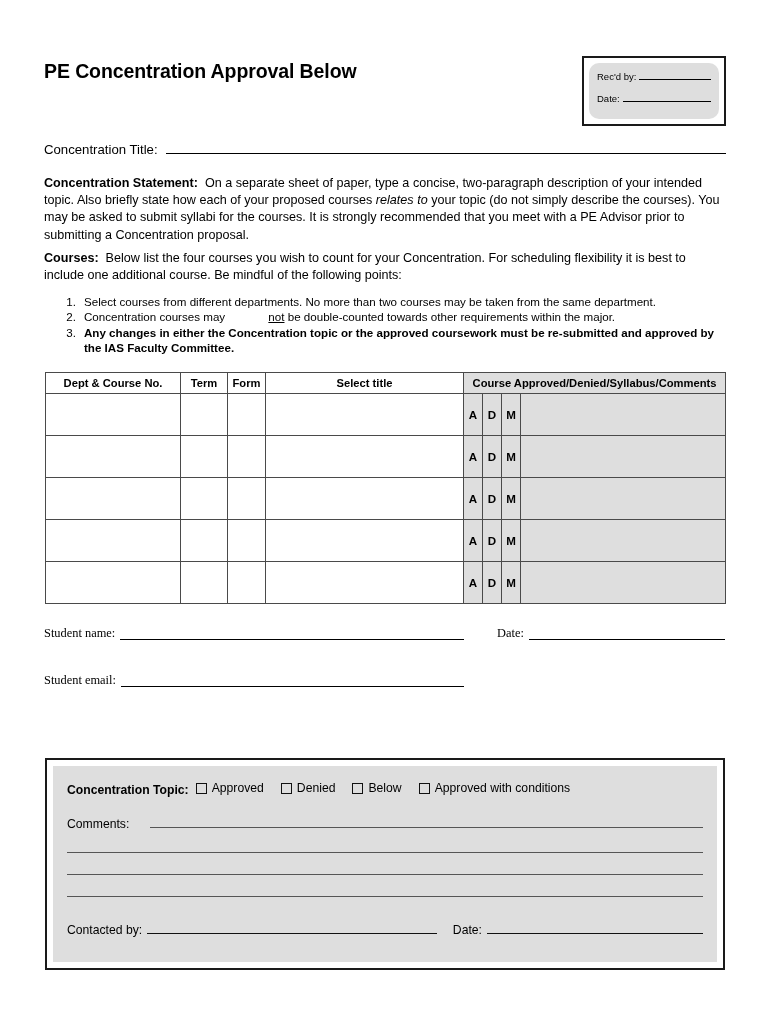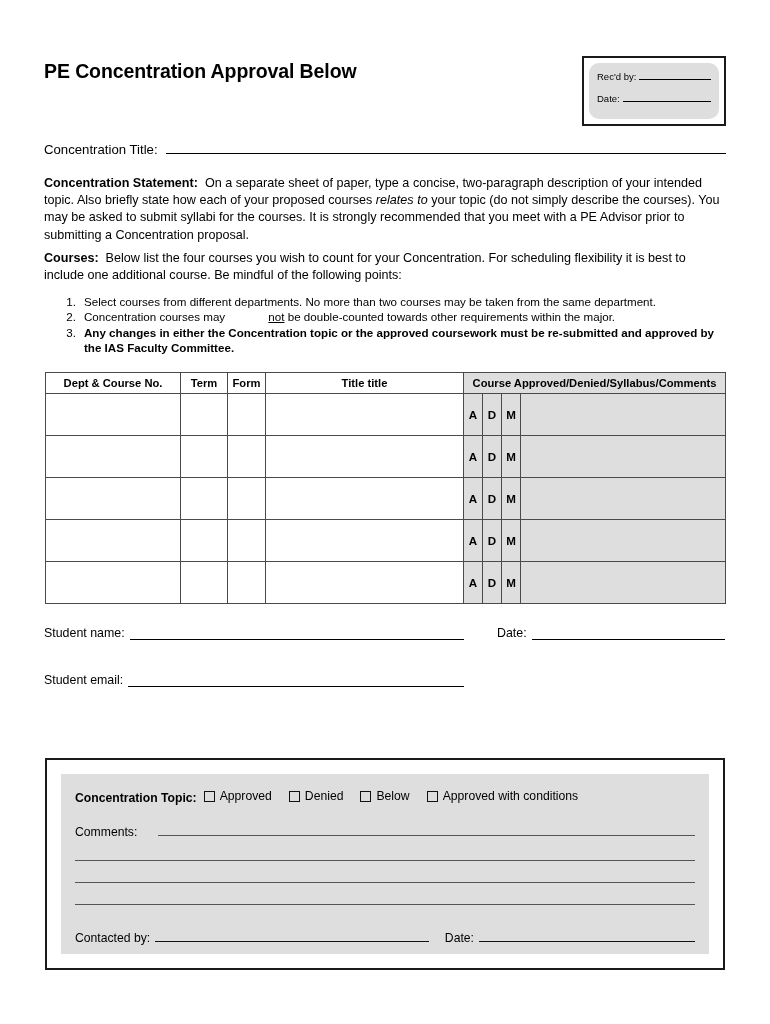--- a/index.html
+++ b/index.html
@@ -156,23 +156,24 @@
     text-align: center;
     font-weight: bold;
     font-size: 11.6px;
   }
   .course-table td.comments { background: #dedede; }
 
   
   .fieldline {
     position: absolute;
     display: flex;
-    align-items: flex-end;
+    align-items: center;
     font-size: 12.4px;
     white-space: nowrap;
+    font-family: Liberation Serif, serif;
   }
   .fieldline .fl-rule {
     border-bottom: 1.5px solid #000;
     margin-left: 5px;
     height: 11px;
     flex: 1 1 auto;
   }
   #student-name-line { left: 44px; top: 626px; width: 420px; }
   #student-date-line { left: 497px; top: 626px; width: 228px; }
   #student-email-line { left: 44px; top: 673px; width: 420px; }
@@ -180,21 +181,21 @@
   
   .approval-box {
     position: absolute;
     left: 45px;
     top: 758px;
     width: 680px;
     height: 212px;
     border: 2px solid #1a1a1a;
     background: #ffffff;
     box-sizing: border-box;
-    padding: 14px;
+    padding: 6px;
   }
   .approval-inner {
     width: 100%;
     height: 100%;
     background: #dedede;
     box-sizing: border-box;
     padding: 15px 14px 0 14px;
     position: relative;
   }
   .topic-row {
@@ -323,21 +324,21 @@
       <col style="width:19px">
       <col style="width:19px">
       <col style="width:19px">
       <col style="width:205px">
     </colgroup>
     <thead>
       <tr>
         <th>Dept  &amp; Course No.</th>
         <th>Term</th>
         <th>Form</th>
-        <th>Title title</th>
+        <th>Select title</th>
         <th class="shaded" colspan="4">Course Approved/Denied/Syllabus/Comments</th>
       </tr>
     </thead>
     <tbody>
       <tr>
         <td></td>
         <td></td>
         <td></td>
         <td></td>
         <td class="adm">A</td>

